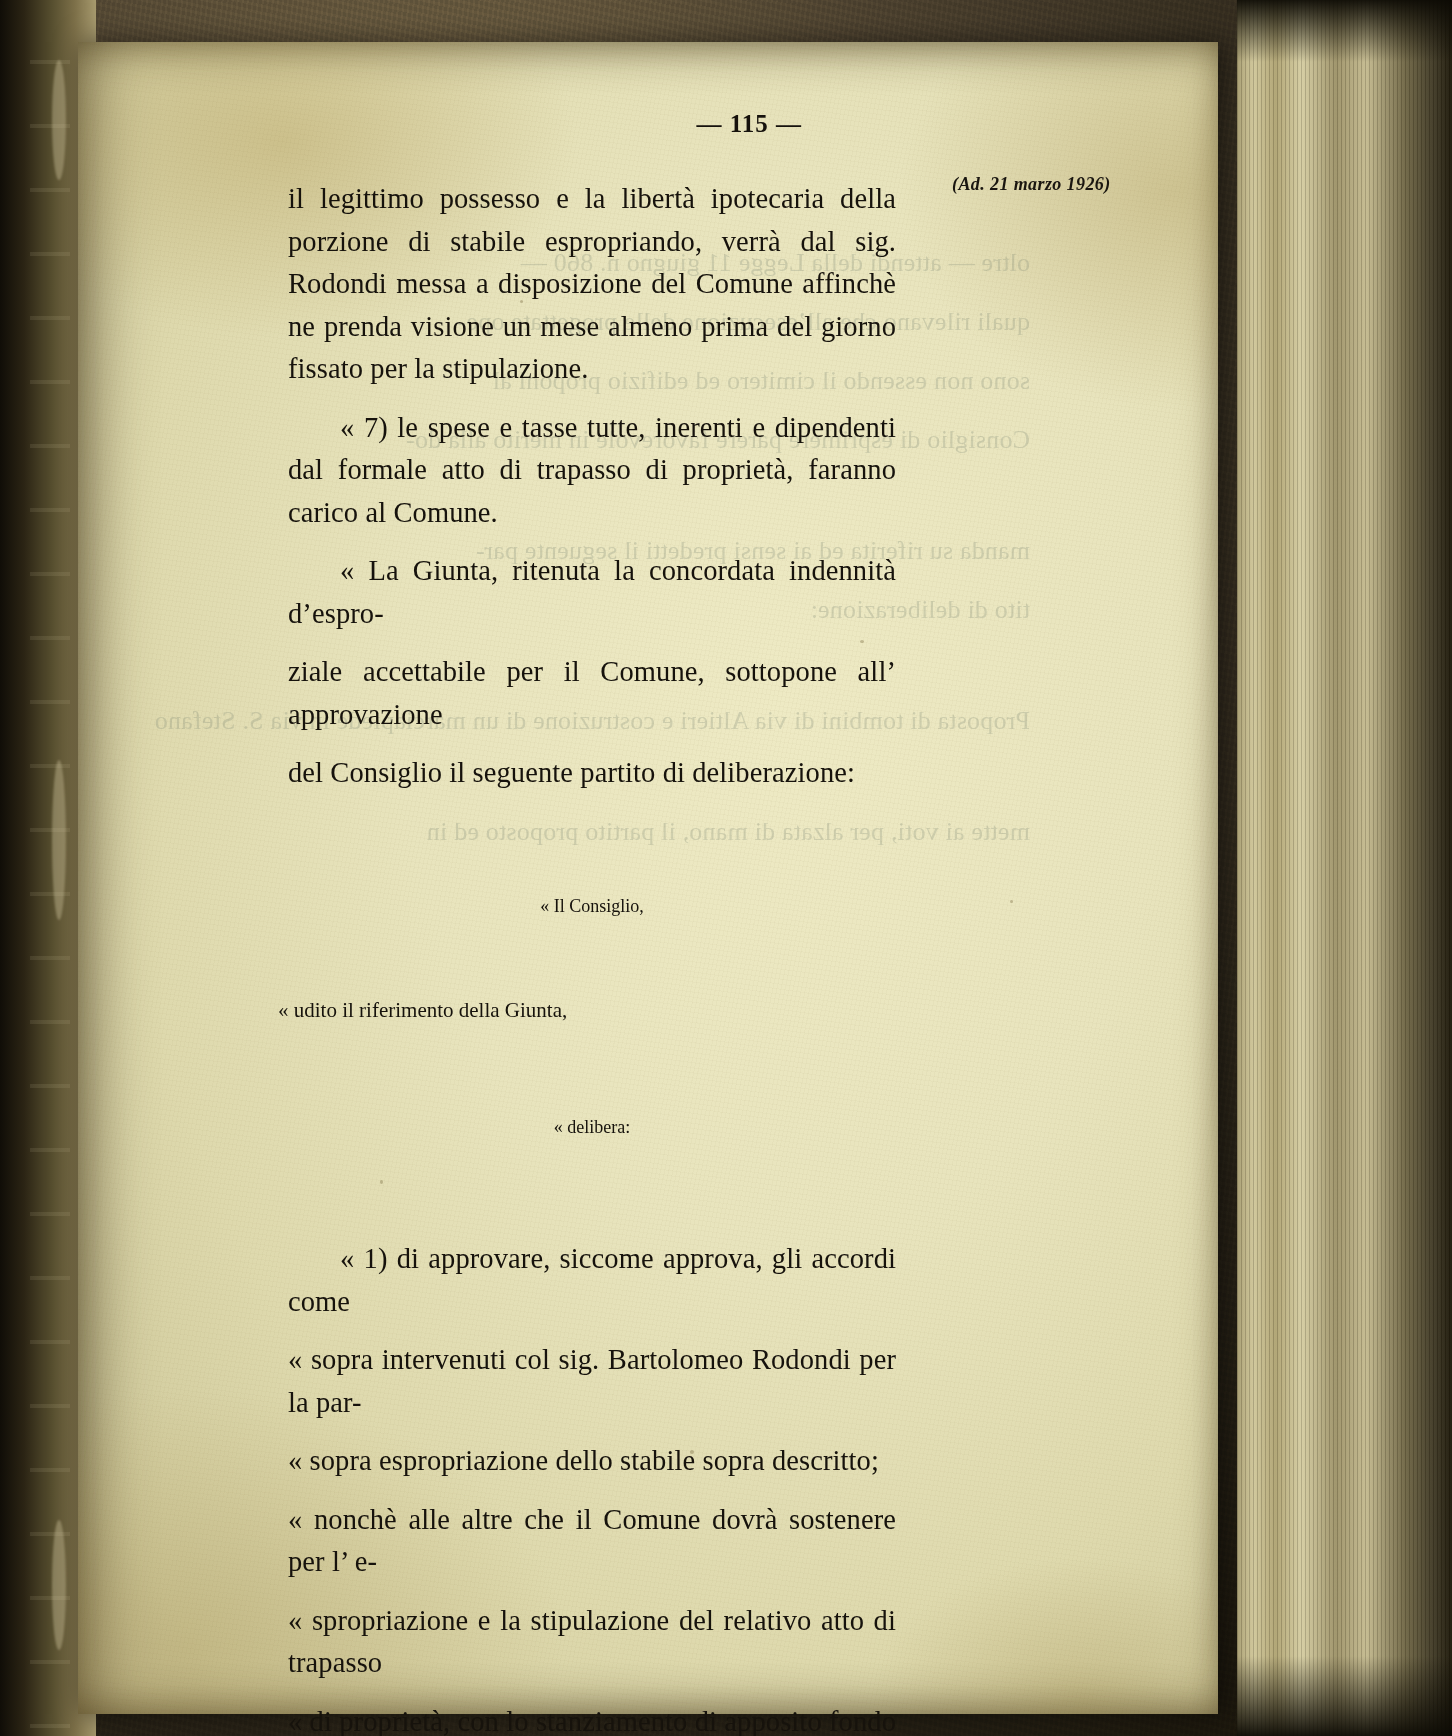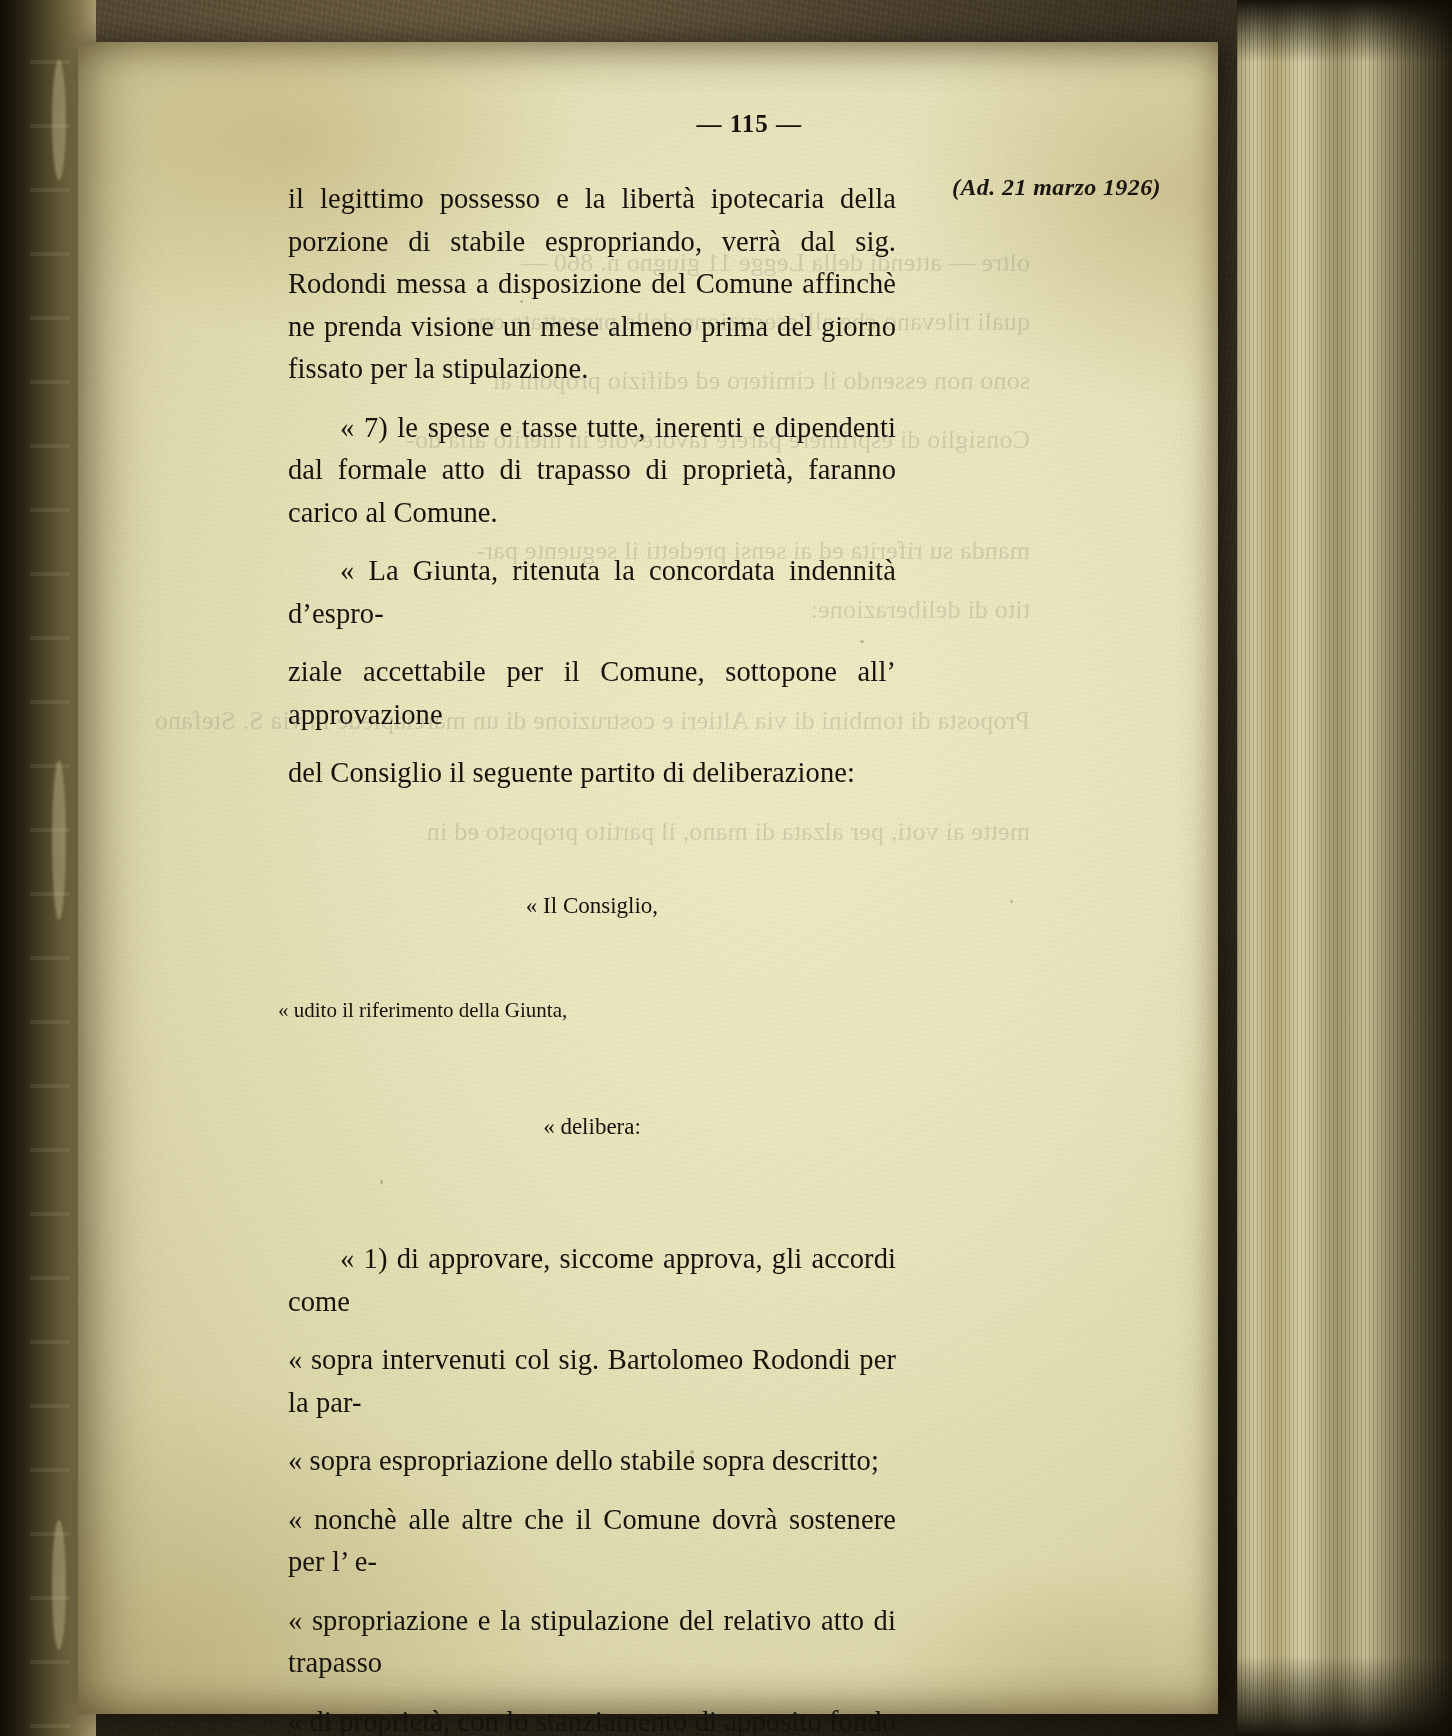--- a/index.html
+++ b/index.html
@@ -149,41 +149,41 @@
     margin: 0 0 40px 0;
     padding-right: 110px;
   }
 
   .marginal {
     position: absolute;
     left: 952px;
     top: 174px;
     font-style: italic;
     font-weight: bold;
-    font-size: 24px;
+    font-size: 18px;
     letter-spacing: .4px;
     color: #1a1610;
     white-space: nowrap;
   }
 
   p.body {
     margin: 16px;
     font-size: 28.5px;
     line-height: 42.5px;
     text-align: justify;
     text-indent: 52px;
     letter-spacing: .1px;
     -webkit-hyphens: none;
     hyphens: none;
   }
   p.body.cont { text-indent: 0; }
 
   .centered {
     margin: 0;
-    font-size: 23px;
+    font-size: 18px;
     line-height: 42.5px;
     text-align: center;
   }
   .center-left {
     margin: 0;
     font-size: 21px;
     line-height: 42.5px;
     text-align: left;
     padding-left: 6px;
   }

